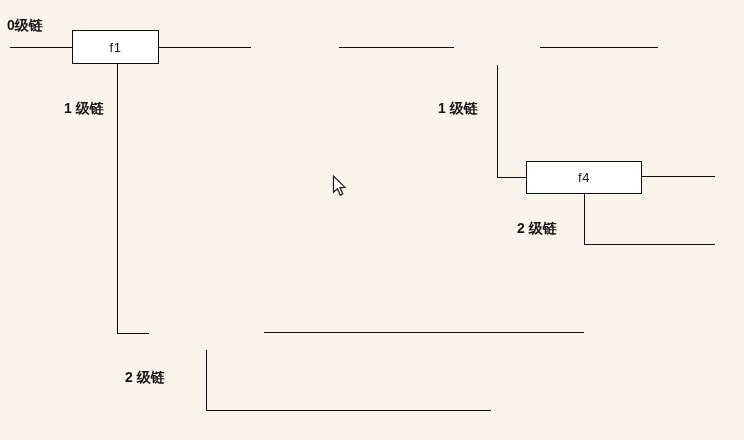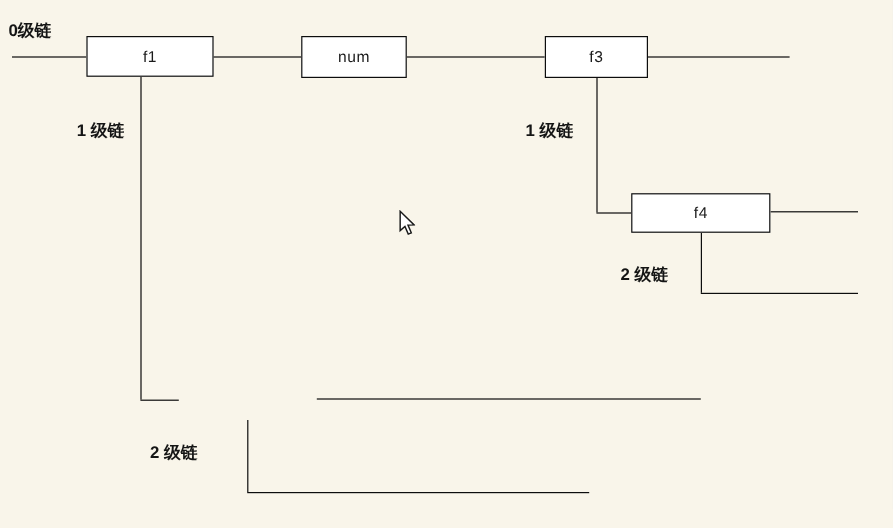--- a/index.html
+++ b/index.html
@@ -57,22 +57,20 @@
     <div class="line" style="left: 117px; top: 64px; width: 1px; height: 269px; background: rgb(13, 13, 13);"></div>
     <div class="line" style="left: 117px; top: 333px; width: 32px; height: 1px; background: rgb(13, 13, 13);"></div>
     <div class="line" style="left: 264px; top: 332px; width: 320px; height: 1px; background: rgb(13, 13, 13);"></div>
     <div class="line" style="left: 206px; top: 350px; width: 1px; height: 60px; background: rgb(13, 13, 13);"></div>
     <div class="line" style="left: 206px; top: 410px; width: 285px; height: 1px; background: rgb(13, 13, 13);"></div>
     <div class="line" style="left: 497px; top: 65px; width: 1px; height: 112px; background: rgb(13, 13, 13);"></div>
     <div class="line" style="left: 497px; top: 177px; width: 29px; height: 1px; background: rgb(13, 13, 13);"></div>
     <div class="line" style="left: 642px; top: 176px; width: 73px; height: 1px; background: rgb(13, 13, 13);"></div>
     <div class="line" style="left: 584px; top: 194px; width: 1px; height: 50px; background: rgb(13, 13, 13);"></div>
     <div class="line" style="left: 584px; top: 244px; width: 131px; height: 1px; background: rgb(13, 13, 13);"></div>
-    <div class="node" style="left: 72px; top: 30px; width: 106px; height: 34px;">f1</div>
-    <div class="node" style="left: 251px; top: 30px; width: 88px; height: 35px;">num</div>
-    <div class="node" style="left: 454px; top: 30px; width: 86px; height: 35px;">f3</div>
+    <div class="node" style="left: 72px; top: 30px; width: 87px; height: 34px;">f1</div>
     <div class="node" style="left: 526px; top: 161px; width: 116px; height: 33px;">f4</div>
     <div class="chain-label" style="left: 7px; top: 17px;">0级链</div>
     <div class="chain-label" style="left: 64px; top: 100px;">1 级链</div>
     <div class="chain-label" style="left: 438px; top: 100px;">1 级链</div>
     <div class="chain-label" style="left: 517px; top: 220px;">2 级链</div>
     <div class="chain-label" style="left: 125px; top: 369px;">2 级链</div>
   </div>
 
 </body></html>

